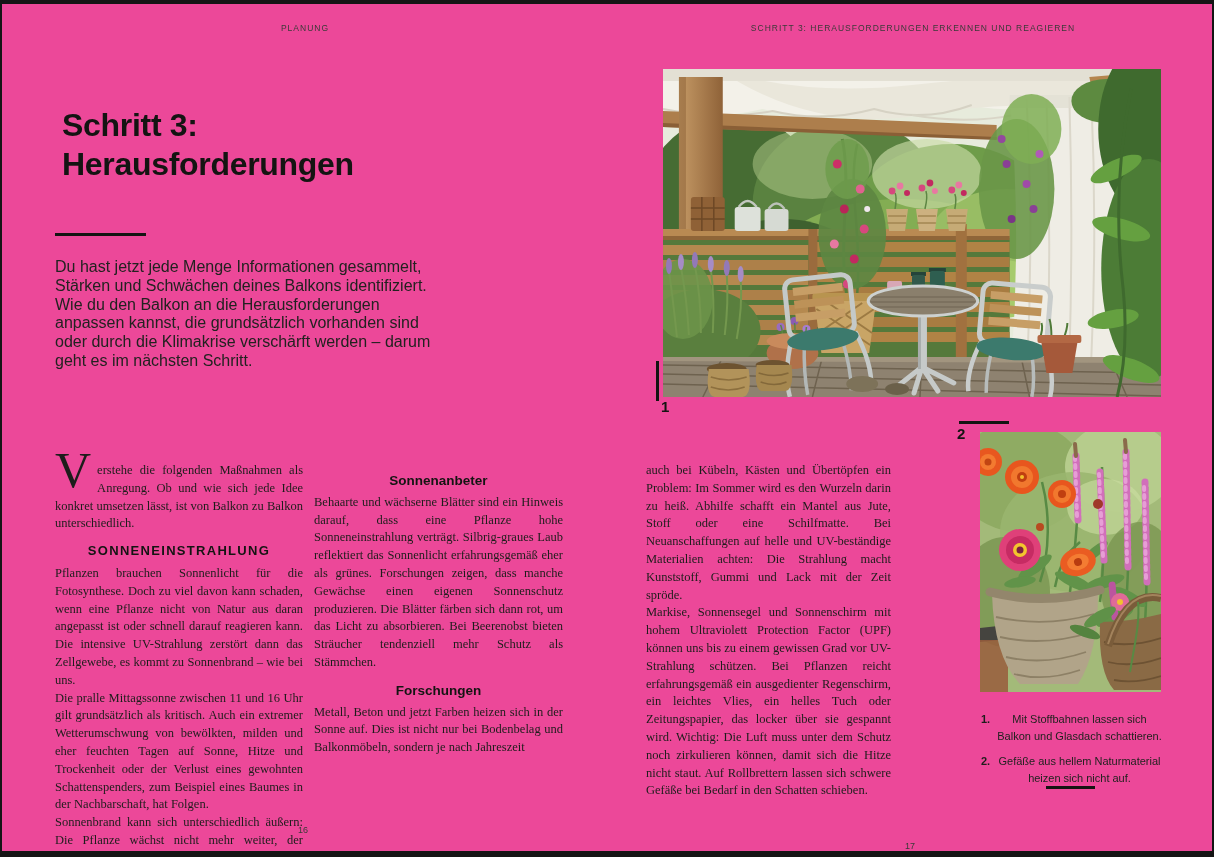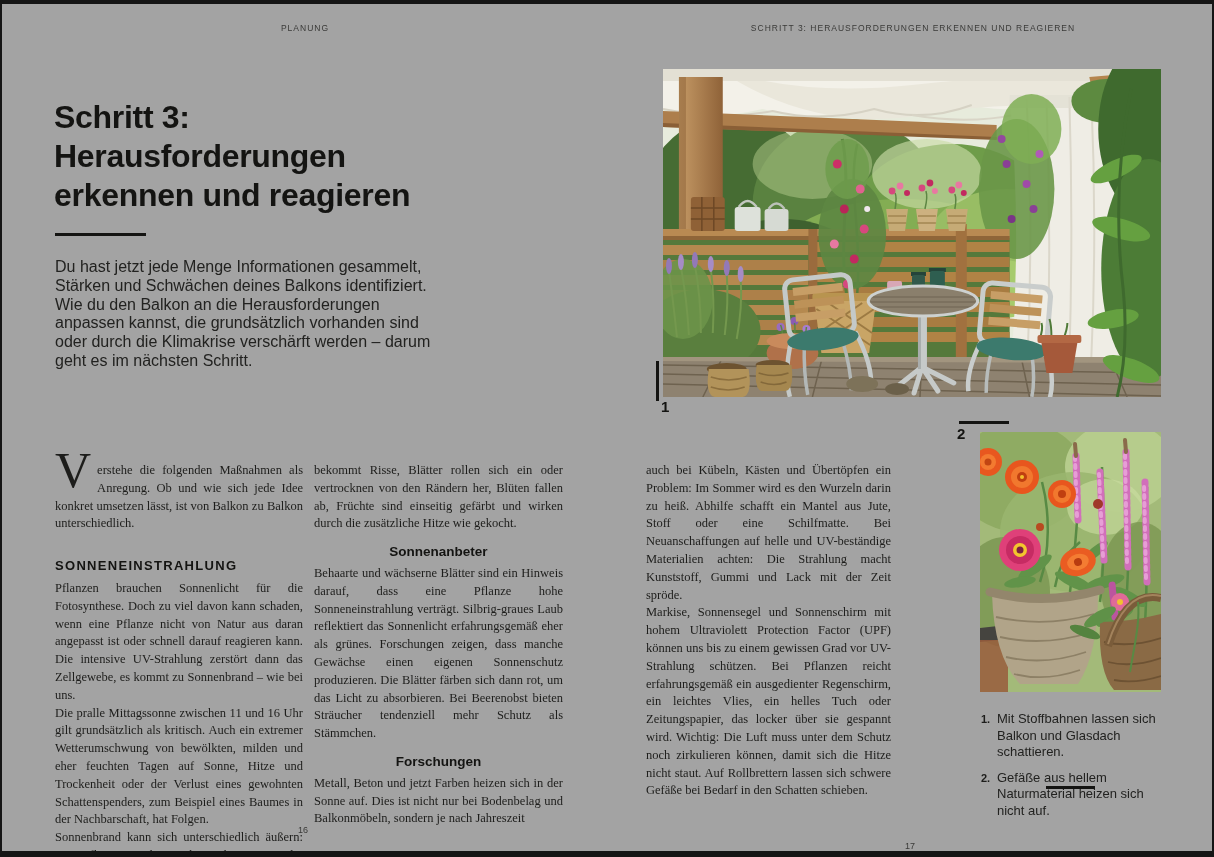--- a/index.html
+++ b/index.html
@@ -1,92 +1,90 @@
 <!DOCTYPE html>
 <html lang="de"><head>
 <meta charset="utf-8">
 <style>
   html,body{margin:0;padding:0;background:#444;}
   .page{
     position:relative;width:1214px;height:857px;margin:0 auto;
-    background:#a3a3a3;box-sizing:border-box;overflow:hidden;
+    background:#ec4899;box-sizing:border-box;overflow:hidden;
     border-top:4px solid #151515;border-bottom:6px solid #151515;
     border-left:2px solid #151515;border-right:2px solid #151515;
     font-family:"Liberation Sans",sans-serif;color:#1d1d1b;
   }
   .abs{position:absolute;}
   
   .runhead{font-size:8.5px;letter-spacing:1px;color:#3a3a38;text-align:center;text-transform:uppercase;}
   .runhead.left{left:183px;top:19px;width:240px;}
   .runhead.right{left:741px;top:19px;width:340px;}
   
-  .chapter-title{left:52px;top:94px;width:430px;margin:0;
+  .chapter-title{left:52px;top:94px;width:430px;margin:8px;
     font-size:32px;line-height:39px;font-weight:700;letter-spacing:-0.3px;color:#141412;}
   .title-rule{left:53px;top:229px;width:91px;height:3px;background:#141412;}
   
   .intro{left:53px;top:254px;width:392px;font-size:16px;line-height:18.8px;color:#222220;}
   
   .col{top:458px;font-family:"Liberation Serif","DejaVu Serif",serif;
     font-size:12.5px;line-height:17.8px;text-align:justify;color:#1d1d1b;hyphens:auto;}
   .col p{margin:0;}
   .col-1{left:53px;width:248px;}
   .col-2{left:312px;width:249px;}
   .col-3{left:644px;width:245px;}
   .dropcap{float:left;font-size:50px;line-height:36px;margin:-10px 6px 0 0;font-weight:400;}
   .cat-head{font-family:"Liberation Sans",sans-serif;font-size:13px;font-weight:700;
-    letter-spacing:1.3px;margin:24px 0 5px;text-align:left;color:#141412;}
+    letter-spacing:1.3px;margin:9px 0 5px;text-align:center;color:#141412;}
   .subhead{font-family:"Liberation Sans",sans-serif;font-size:13.5px;font-weight:700;
     margin:10px 0 4px;text-align:center;color:#141412;}
   
   .photo1{left:661px;top:65px;width:498px;height:328px;}
   .photo2{left:978px;top:428px;width:181px;height:260px;}
   .photo1 svg,.photo2 svg{display:block;width:100%;height:100%;}
   .fig1-bar{left:654px;top:357px;width:3px;height:40px;background:#141412;}
   .fig2-bar{left:957px;top:417px;width:50px;height:3px;background:#141412;}
   .fig-label{font-size:15px;font-weight:700;color:#141412;}
   .fig1-label{left:659px;top:394px;}
   .fig2-label{left:955px;top:421px;}
   
   .captions{left:979px;top:707px;width:181px;}
   .caption-item{display:flex;margin-bottom:9px;}
   .cap-num{font-size:11px;font-weight:700;width:16px;flex:0 0 16px;line-height:16.5px;}
-  .cap-text{flex:1;font-size:13px;line-height:16.5px;color:#222220;}
+  .cap-text{flex:1;font-size:11px;line-height:16.5px;text-align:center;color:#222220;}
   .caption-rule{left:1044px;top:782px;width:49px;height:3px;background:#141412;}
   
   .pagenum{font-size:9px;color:#3a3a38;}
   .pagenum.left{left:296px;top:821px;}
   .pagenum.right{left:903px;top:823px;margin-top:14px;}
 </style>
 </head>
 <body>
 
 <div class="page">
 
   <div class="abs runhead left">PLANUNG</div>
   <div class="abs runhead right">SCHRITT 3: HERAUSFORDERUNGEN ERKENNEN UND REAGIEREN</div>
 
   <h1 class="abs chapter-title">
     <div>Schritt 3:</div>
     <div>Herausforderungen</div>
-    <div>erkennen und reagieren</div>
   </h1>
   <div class="abs title-rule"></div>
 
   <div class="abs intro">Du hast jetzt jede Menge Informationen gesammelt, Stärken und Schwächen deines Balkons identifiziert. Wie du den Balkon an die Herausforderungen anpassen kannst, die grundsätzlich vorhanden sind oder durch die Klimakrise verschärft werden – darum geht es im nächsten Schritt.</div>
 
   <div class="abs col col-1">
     <p><span class="dropcap">V</span><span>erstehe die folgenden Maßnahmen als Anregung. Ob und wie sich jede Idee konkret umsetzen lässt, ist von Balkon zu Balkon unterschiedlich.</span></p>
     <h2 class="cat-head">SONNENEINSTRAHLUNG</h2>
     <p>Pflanzen brauchen Sonnenlicht für die Fotosynthese. Doch zu viel davon kann schaden, wenn eine Pflanze nicht von Natur aus daran angepasst ist oder schnell darauf reagieren kann. Die intensive UV-Strahlung zerstört dann das Zellgewebe, es kommt zu Sonnenbrand – wie bei uns.</p>
     <p>Die pralle Mittagssonne zwischen 11 und 16 Uhr gilt grundsätzlich als kritisch. Auch ein extremer Wetterumschwung von bewölkten, milden und eher feuchten Tagen auf Sonne, Hitze und Trockenheit oder der Verlust eines gewohnten Schattenspenders, zum Beispiel eines Baumes in der Nachbarschaft, hat Folgen.</p>
     <p>Sonnenbrand kann sich unterschiedlich äußern: Die Pflanze wächst nicht mehr weiter, der Stamm</p>
   </div>
 
   <div class="abs col col-2">
-    <p>bekommt Risse, Blätter rollen sich ein oder vertrocknen von den Rändern her, Blüten fallen ab, Früchte sind einseitig gefärbt und wirken durch die zusätzliche Hitze wie gekocht.</p>
     <h3 class="subhead">Sonnenanbeter</h3>
     <p>Behaarte und wächserne Blätter sind ein Hinweis darauf, dass eine Pflanze hohe Sonneneinstrahlung verträgt. Silbrig-graues Laub reflektiert das Sonnenlicht erfahrungsgemäß eher als grünes. Forschungen zeigen, dass manche Gewächse einen eigenen Sonnenschutz produzieren. Die Blätter färben sich dann rot, um das Licht zu absorbieren. Bei Beerenobst bieten Sträucher tendenziell mehr Schutz als Stämmchen.</p>
     <h3 class="subhead">Forschungen</h3>
     <p>Metall, Beton und jetzt Farben heizen sich in der Sonne auf. Dies ist nicht nur bei Bodenbelag und Balkonmöbeln, sondern je nach Jahreszeit</p>
   </div>
 
   <div class="abs col col-3">
     <p>auch bei Kübeln, Kästen und Übertöpfen ein Problem: Im Sommer wird es den Wurzeln darin zu heiß. Abhilfe schafft ein Mantel aus Jute, Stoff oder eine Schilfmatte. Bei Neuanschaffungen auf helle und UV-beständige Materialien achten: Die Strahlung macht Kunststoff, Gummi und Lack mit der Zeit spröde.</p>
     <p>Markise, Sonnensegel und Sonnenschirm mit hohem Ultraviolett Protection Factor (UPF) können uns bis zu einem gewissen Grad vor UV-Strahlung schützen. Bei Pflanzen reicht erfahrungsgemäß ein ausgedienter Regenschirm, ein leichtes Vlies, ein helles Tuch oder Zeitungspapier, das locker über sie gespannt wird. Wichtig: Die Luft muss unter dem Schutz noch zirkulieren können, damit sich die Hitze nicht staut. Auf Rollbrettern lassen sich schwere Gefäße bei Bedarf in den Schatten schieben.</p>
   </div>

